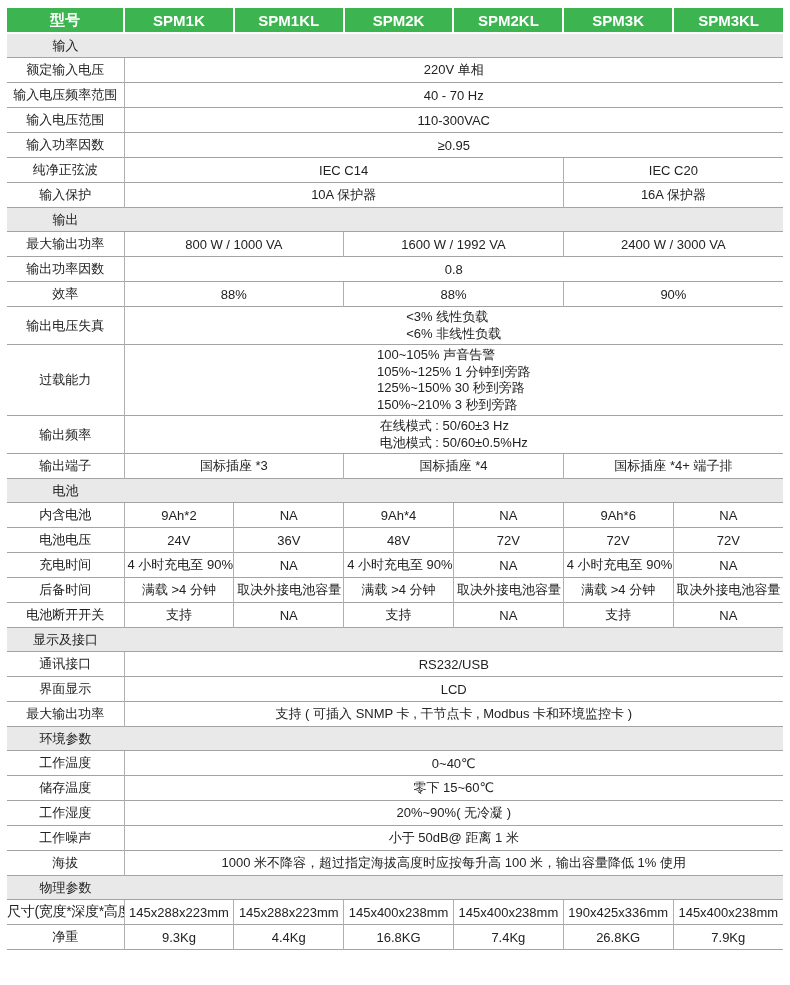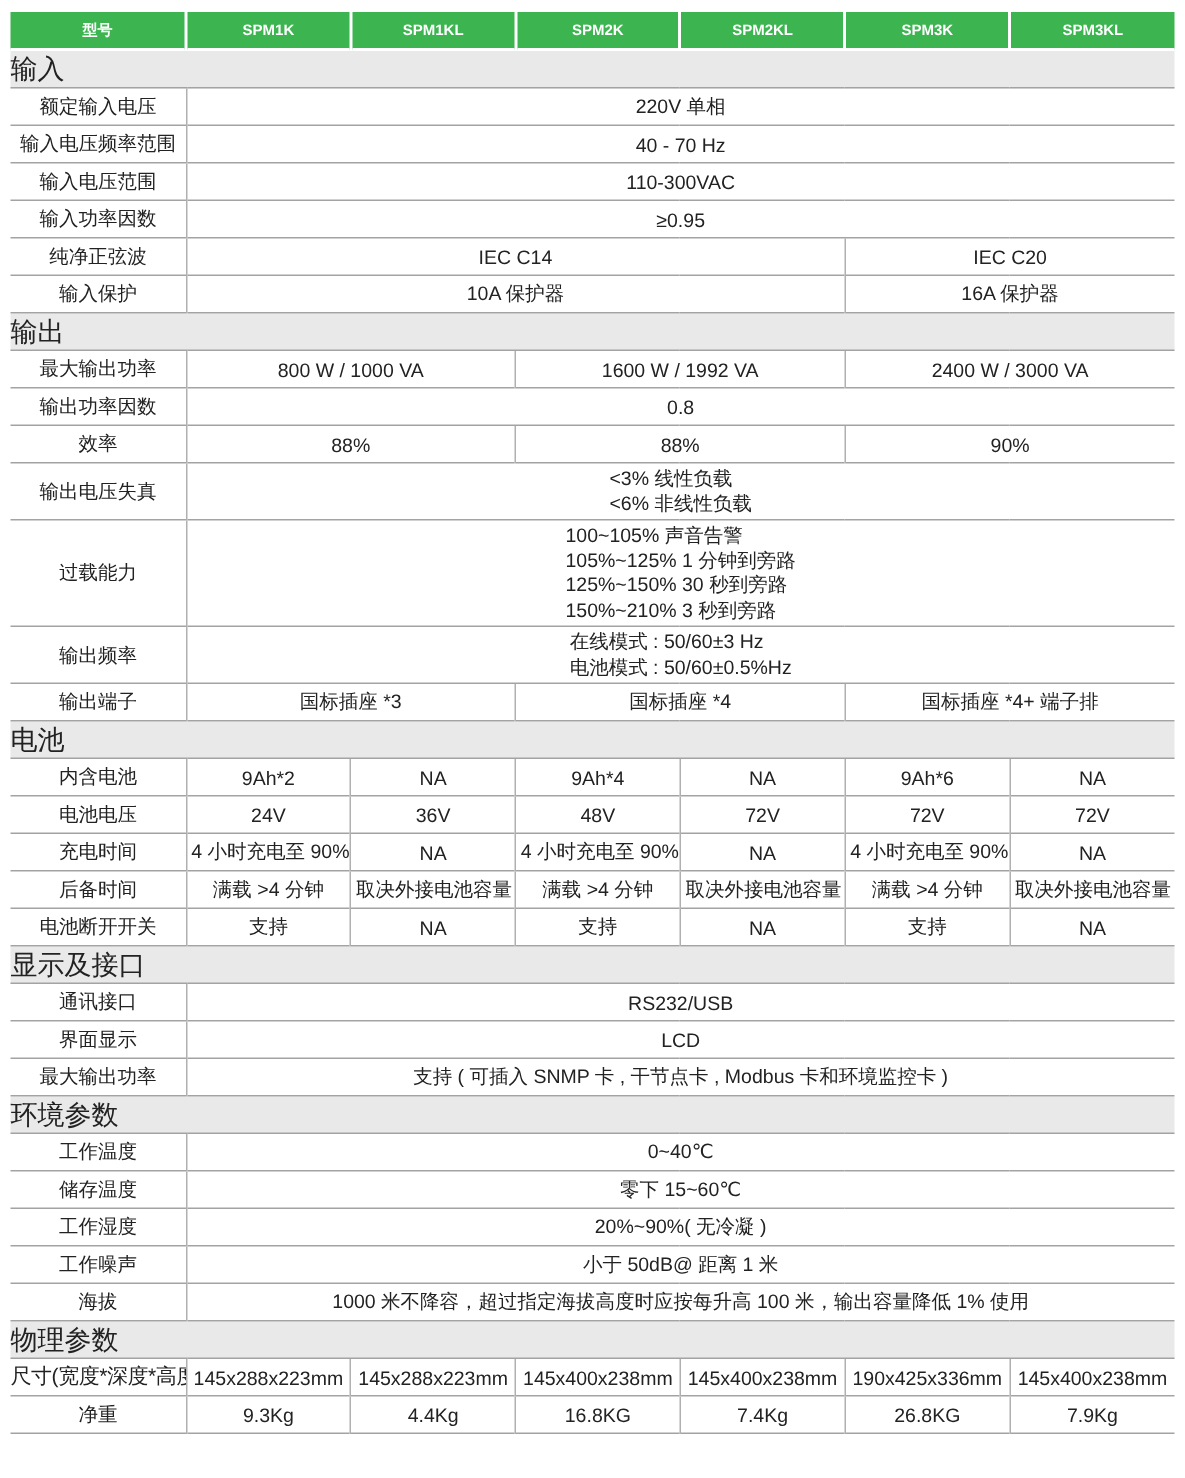--- a/index.html
+++ b/index.html
@@ -23,38 +23,38 @@
     width:776px;
     font-size:13px;
     border-bottom:1px solid var(--hline);
   }
   col.c0{width:117px;}
   col.cm{width:109.8px;}
   thead th{
     background:var(--header-bg);
     color:var(--header-text);
     font-weight:bold;
-    font-size:10px;
+    font-size:15px;
     height:24px;
     text-align:center;
     padding:0;
     border-left:2px solid #ffffff;
   }
   thead th:first-child{border-left:none;}
   tr.section td{
     background:var(--section-bg);
     height:23px;
     padding:0;
     border-top:1px solid var(--hline);
   }
   tr.section.first td{border-top:2px solid #ffffff;}
   .sec-label{
     width:117px;
-    text-align:left;
-    font-size:18px;
+    text-align:center;
+    font-size:13px;
   }
   tr.data td{
     border-top:1px solid var(--hline);
     height:22px;
     text-align:center;
     padding:1px 3px;
     overflow:hidden;
     white-space:nowrap;
   }
   tr.data td.val + td.val,

